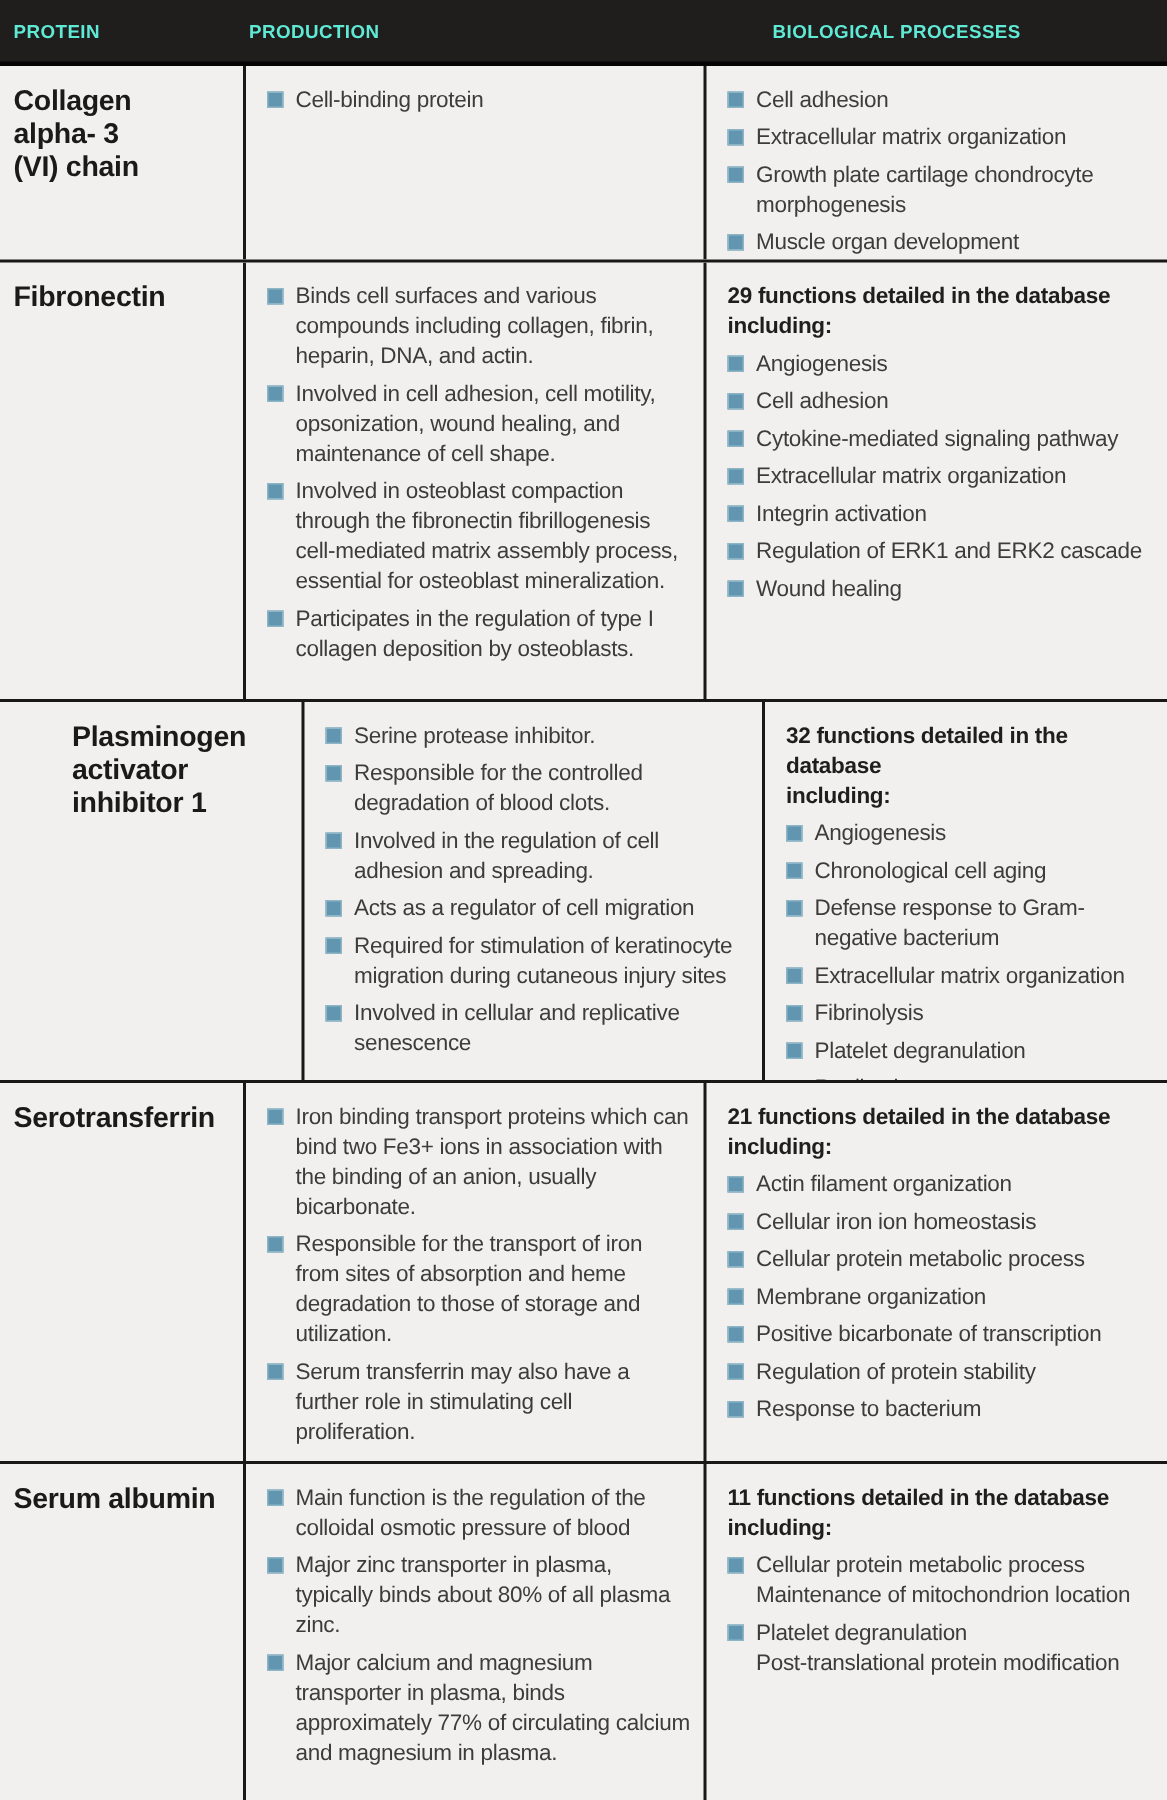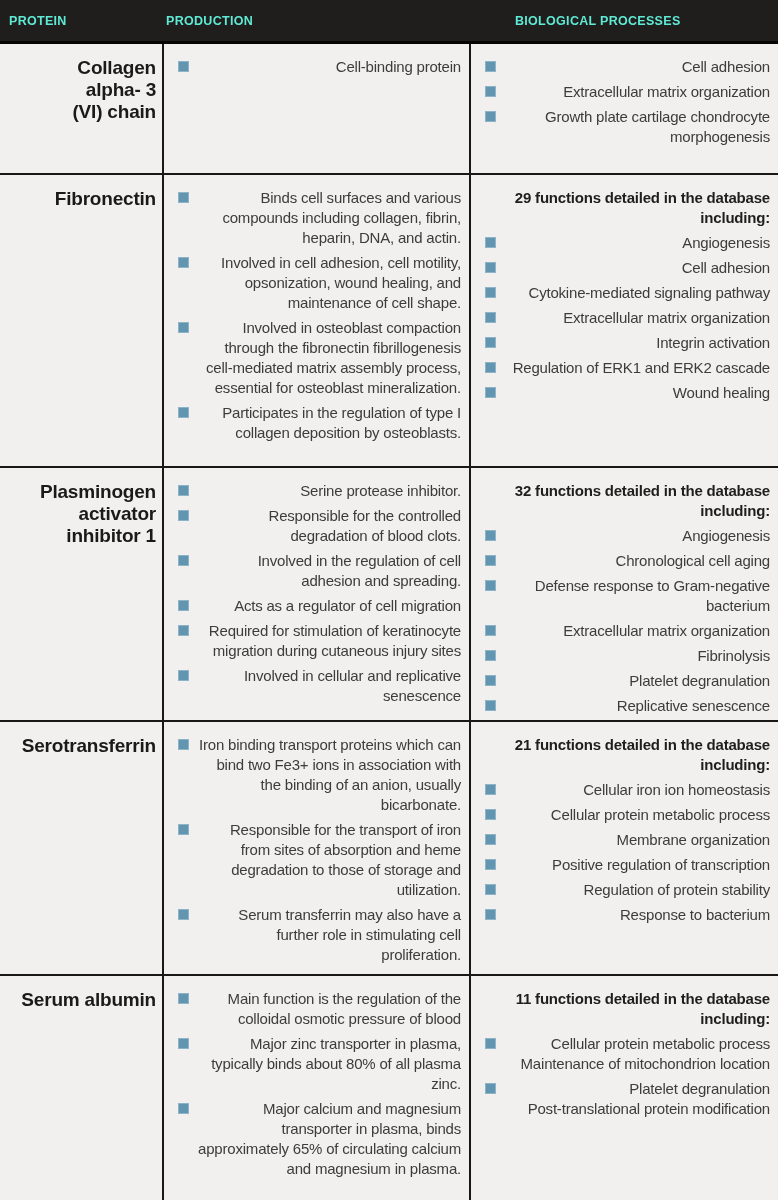--- a/index.html
+++ b/index.html
@@ -26,26 +26,25 @@
     letter-spacing:0.3px;
   }
   .th.c1{padding-left:9px;}
   .th.c2{padding-left:4px;}
   .th.c3{padding-left:4px;margin-left:42px;}
   .row{
     display:grid;
     grid-template-columns:162px 307px 1fr;
     box-sizing:border-box;
     overflow:hidden;
-    text-align:right;
   }
   .row + .row{border-top:2px solid #1a1816;}
   .row:nth-child(1){height:129px;}
   .row:nth-child(2){height:293px;}
-  .row:nth-child(3){height:254px;}
+  .row:nth-child(3){height:254px;padding-left:39px;}
   .row:nth-child(4){height:254px;}
   .row:nth-child(5){height:270px;}
   .cell{box-sizing:border-box;overflow:hidden;}
   .protein-cell{
     padding:13px 6px 6px 9px;
     font-size:19px;
     font-weight:bold;
     color:#1b1a19;
     line-height:22px;
     white-space:pre-line;
@@ -111,20 +110,24 @@
             <span class="txt">Cell adhesion</span>
           </div>
           <div class="item">
             <span class="bullet"></span>
             <span class="txt">Extracellular matrix organization</span>
           </div>
           <div class="item">
             <span class="bullet"></span>
             <span class="txt">Growth plate cartilage chondrocyte morphogenesis</span>
           </div>
+          <div class="item">
+            <span class="bullet"></span>
+            <span class="txt">Muscle organ development</span>
+          </div>
         </div>
   </div>
 
   <div class="row">
     <div class="cell protein-cell">Fibronectin</div>
     <div class="cell production-cell">
           <div class="item">
             <span class="bullet"></span>
             <span class="txt">Binds cell surfaces and various compounds including collagen, fibrin, heparin, DNA, and actin.</span>
           </div>
@@ -253,33 +256,37 @@
           <div class="item">
             <span class="bullet"></span>
             <span class="txt">Serum transferrin may also have a further role in stimulating cell proliferation.</span>
           </div>
         </div>
     <div class="cell processes-cell">
           <div class="intro">21 functions detailed in the database
 including:</div>
           <div class="item">
             <span class="bullet"></span>
+            <span class="txt">Actin filament organization</span>
+          </div>
+          <div class="item">
+            <span class="bullet"></span>
             <span class="txt">Cellular iron ion homeostasis</span>
           </div>
           <div class="item">
             <span class="bullet"></span>
             <span class="txt">Cellular protein metabolic process</span>
           </div>
           <div class="item">
             <span class="bullet"></span>
             <span class="txt">Membrane organization</span>
           </div>
           <div class="item">
             <span class="bullet"></span>
-            <span class="txt">Positive regulation of transcription</span>
+            <span class="txt">Positive bicarbonate of transcription</span>
           </div>
           <div class="item">
             <span class="bullet"></span>
             <span class="txt">Regulation of protein stability</span>
           </div>
           <div class="item">
             <span class="bullet"></span>
             <span class="txt">Response to bacterium</span>
           </div>
         </div>
@@ -291,21 +298,21 @@
           <div class="item">
             <span class="bullet"></span>
             <span class="txt">Main function is the regulation of the colloidal osmotic pressure of blood</span>
           </div>
           <div class="item">
             <span class="bullet"></span>
             <span class="txt">Major zinc transporter in plasma, typically binds about 80% of all plasma zinc.</span>
           </div>
           <div class="item">
             <span class="bullet"></span>
-            <span class="txt">Major calcium and magnesium transporter in plasma, binds approximately 65% of circulating calcium and magnesium in plasma.</span>
+            <span class="txt">Major calcium and magnesium transporter in plasma, binds approximately 77% of circulating calcium and magnesium in plasma.</span>
           </div>
         </div>
     <div class="cell processes-cell">
           <div class="intro">11 functions detailed in the database
 including:</div>
           <div class="item">
             <span class="bullet"></span>
             <span class="txt">Cellular protein metabolic process</span>
           </div>
           <div class="item no-bullet">

